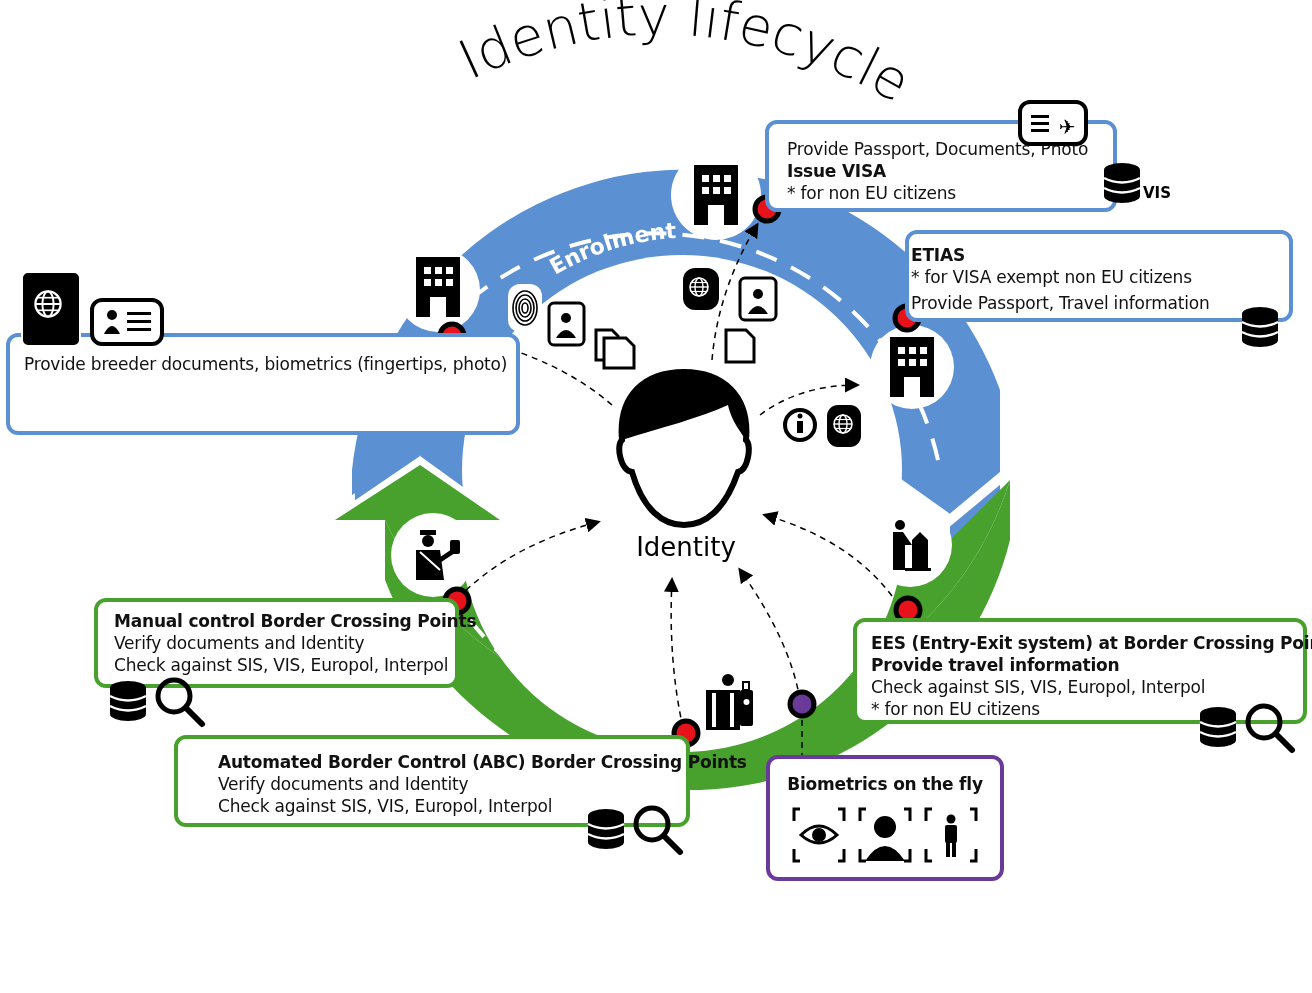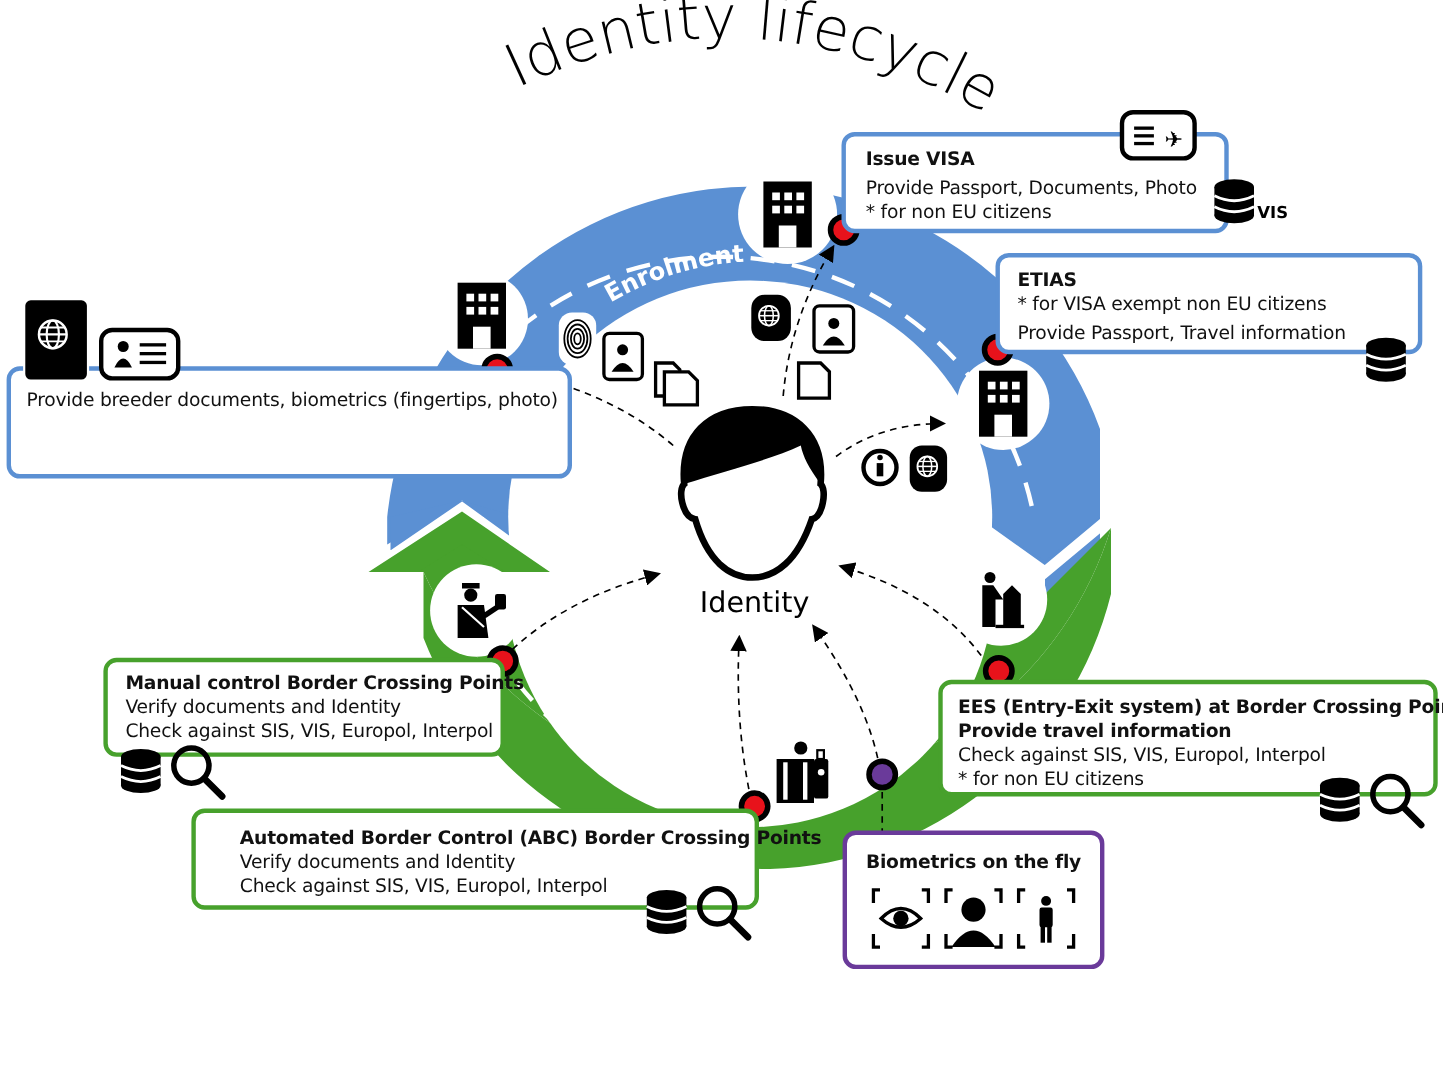--- a/index.html
+++ b/index.html
@@ -227,42 +227,42 @@
         <path d="M90,66 Q98,50 106,66 Z" fill="#000"></path>
     <rect x="113" y="44" width="24" height="3" fill="#000"></rect>
         <rect x="113" y="52" width="24" height="3" fill="#000"></rect>
         <rect x="113" y="60" width="24" height="3" fill="#000"></rect>
       </g>
 </svg>
 
 
 <div class="box blue" style="left:765px;top:120px;width:352px;height:92px;">
   <div style="position:absolute;left:18px;top:10px;">
+    <div class="line" style="margin-top:4px">Provide Passport, Documents, Photo</div>
     <div class="line title">Issue VISA</div>
-    <div class="line" style="margin-top:4px">Provide Passport, Documents, Photo</div>
     <div class="line">* for non EU citizens</div>
   </div>
 </div>
 <svg style="position:absolute;left:1015px;top:98px;" width="180" height="110">
   <g>
         <rect x="5" y="4" width="66" height="42" rx="10" fill="#fff" stroke="#000" stroke-width="4"></rect>
     <rect x="16" y="17" width="18" height="3" fill="#000"></rect>
         <rect x="16" y="24" width="18" height="3" fill="#000"></rect>
         <rect x="16" y="31" width="18" height="3" fill="#000"></rect>
     <text x="52" y="36" text-anchor="middle" font-size="20" font-family="DejaVu Sans, sans-serif">✈</text>
       </g>
   <g transform="translate(107,84)">
         <use href="#db"></use>
       </g>
   <text x="128" y="100" font-size="15" font-weight="bold" font-family="DejaVu Sans, sans-serif">VIS</text>
 </svg>
 
 
 <div class="box blue" style="left:905px;top:230px;width:388px;height:92px;">
-  <div style="position:absolute;left:16px;top:10px;">
+  <div style="position:absolute;left:2px;top:10px;">
     <div class="line title">ETIAS</div>
     <div class="line">* for VISA exempt non EU citizens</div>
     <div class="line" style="margin-top:4px">Provide Passport, Travel information</div>
   </div>
 </div>
 <svg style="position:absolute;left:1238px;top:302px;" width="44" height="48">
       <use href="#db" x="22" y="24"></use>
     </svg>
 
 

